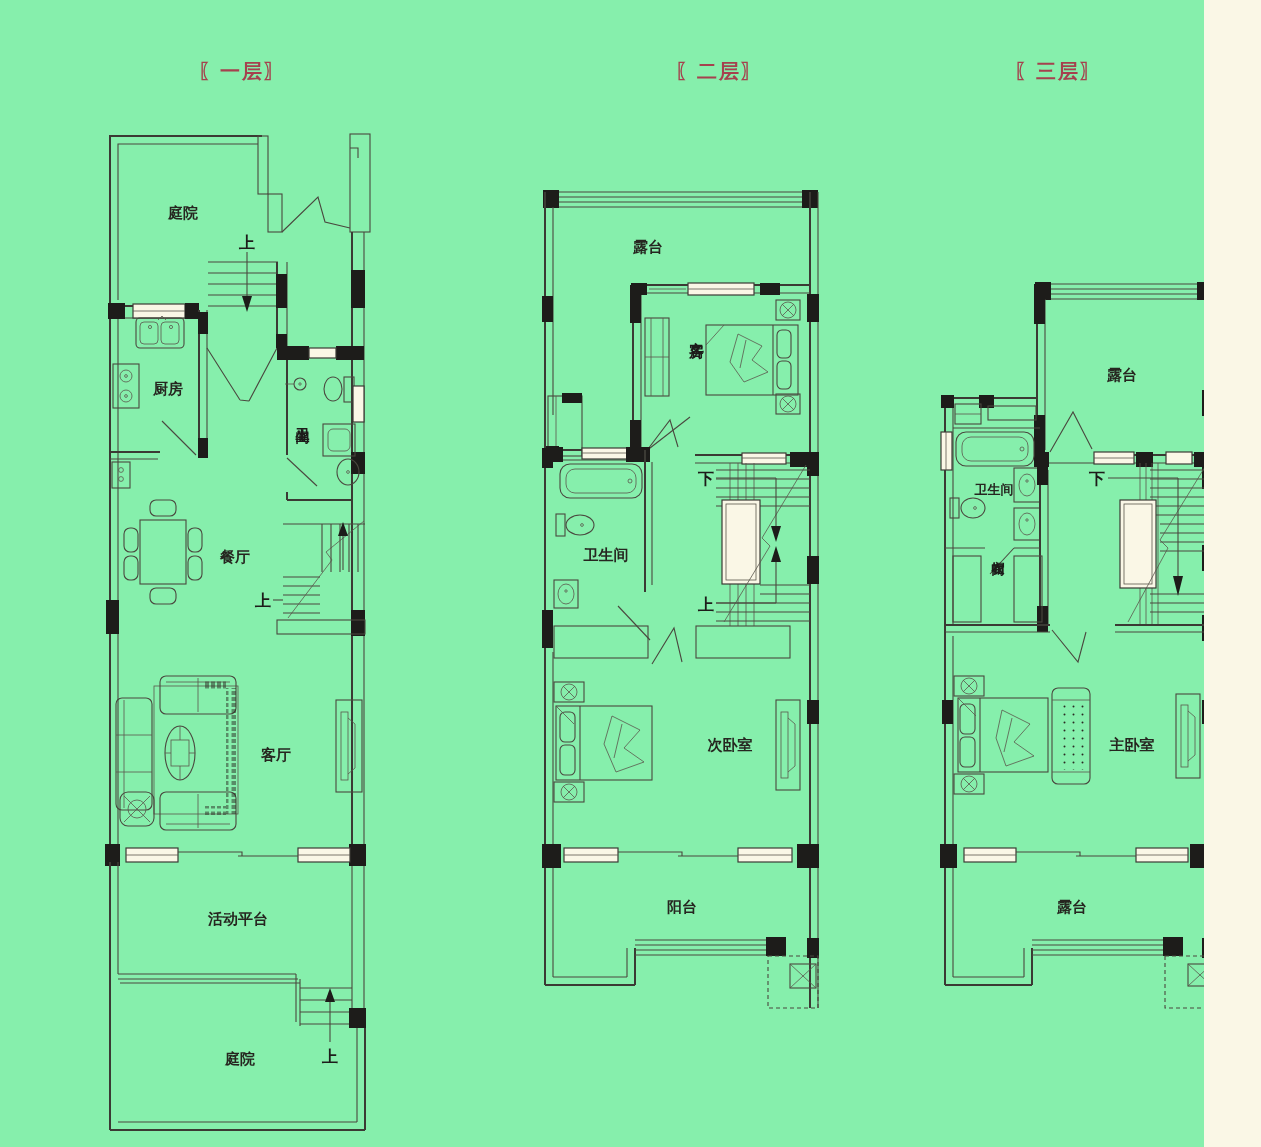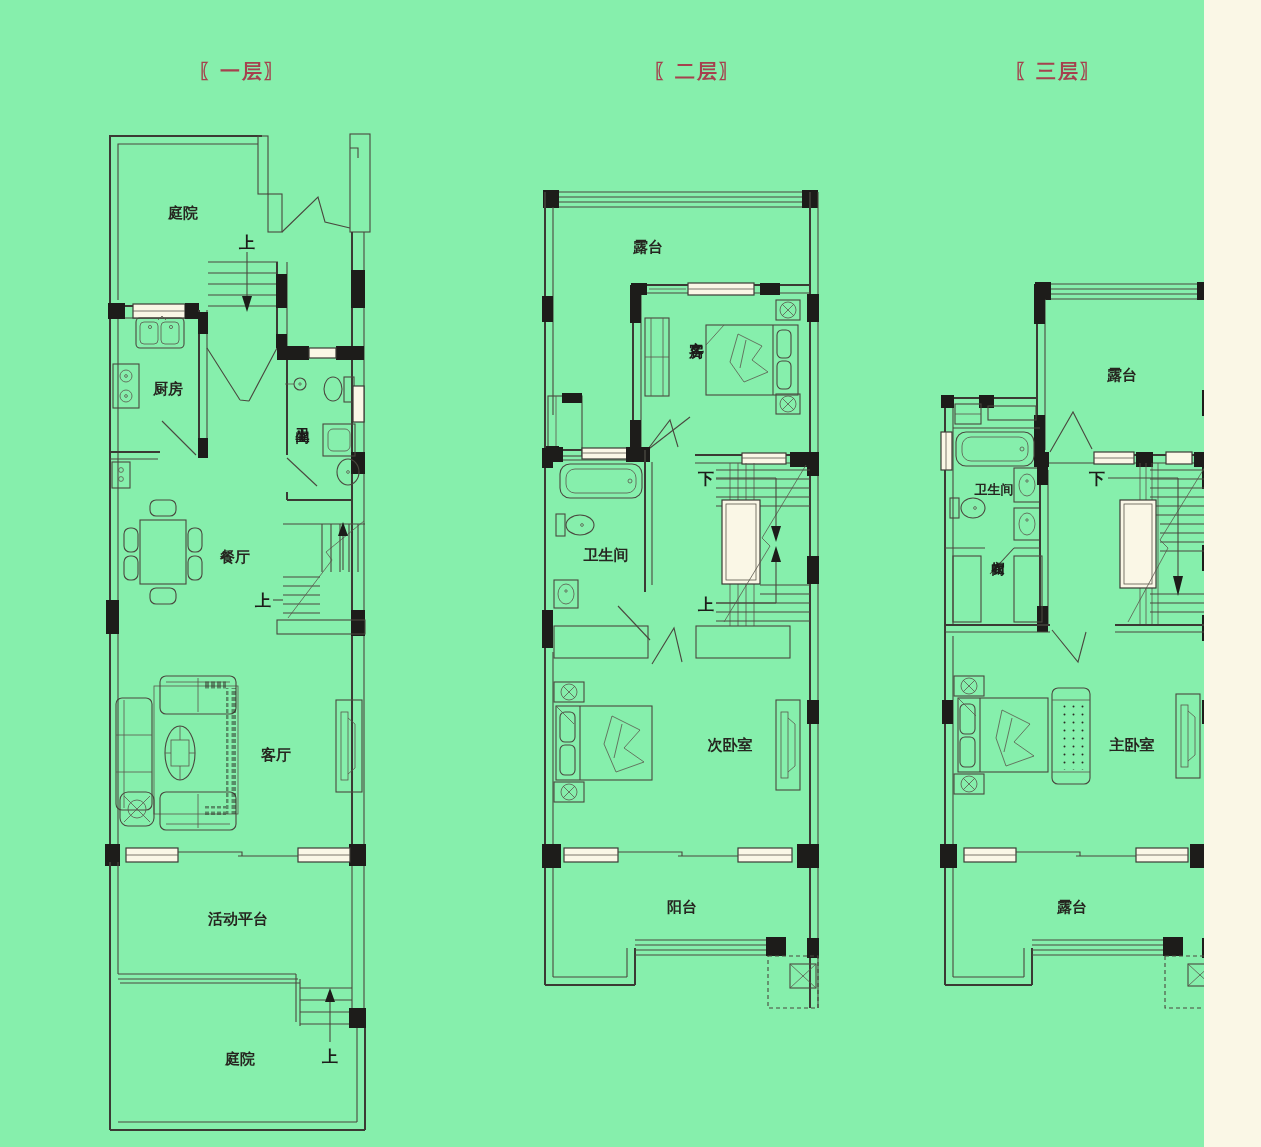--- a/index.html
+++ b/index.html
@@ -18,21 +18,21 @@
   .lbl{font:bold 15px "Liberation Sans",sans-serif;fill:#262620;}
   .dir{font:bold 16px "Liberation Sans",sans-serif;fill:#1D1C1A;}
   .vtx{writing-mode:vertical-rl;text-orientation:upright;letter-spacing:1px;}
 </style>
 </head>
 <body>
 
 <div id="stage">
 
   <div class="plan-title" style="left:242px">〖一层〗</div>
-  <div class="plan-title" style="left:697px">〖二层〗</div>
+  <div class="plan-title" style="left:719px">〖二层〗</div>
   <div class="plan-title" style="left:1058px">〖三层〗</div>
 
   <svg width="1261" height="1147" viewBox="0 0 1261 1147">
     <defs>
       <pattern id="hatchV" width="6" height="10" patternUnits="userSpaceOnUse">
         <path d="M2,1.5 V8.5 M4,1.5 V8.5" stroke="#2A2922" stroke-width="1" fill="none"></path>
       </pattern>
       <pattern id="hatchH" width="10" height="6" patternUnits="userSpaceOnUse">
         <path d="M1.5,2 H8.5 M1.5,4 H8.5" stroke="#2A2922" stroke-width="1" fill="none"></path>
       </pattern>

